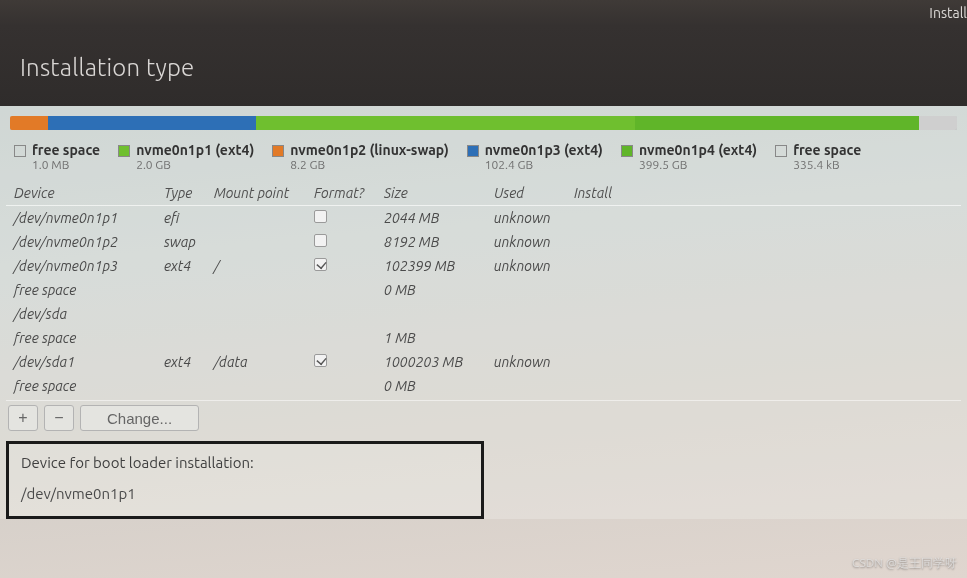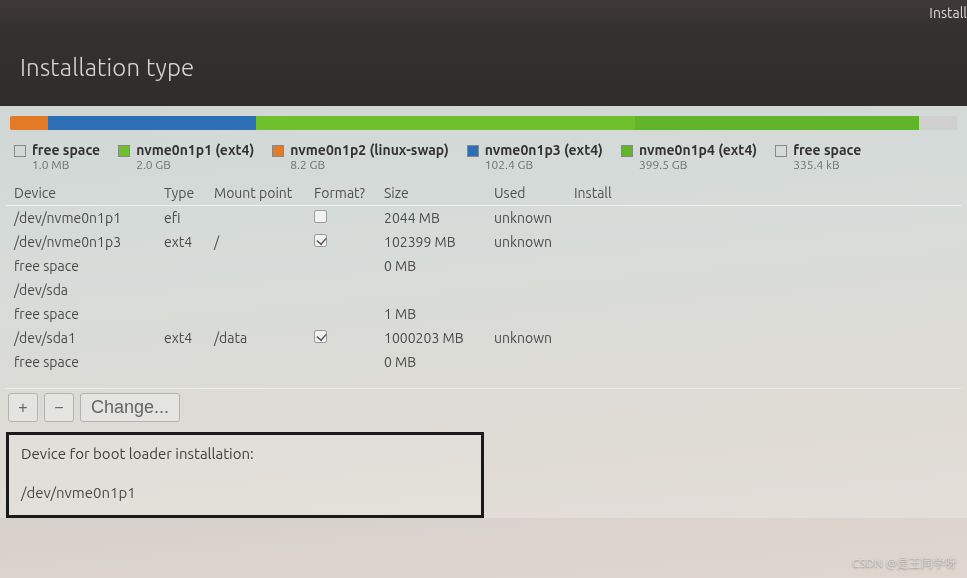--- a/index.html
+++ b/index.html
@@ -61,21 +61,21 @@
   }
   .legend-item { display: flex; align-items: flex-start; gap: 6px; }
   .legend-item .sw {
     width: 12px; height: 12px; margin-top: 3px; flex: 0 0 12px;
     border: 1px solid #888;
   }
   .sw.empty { background: transparent; }
   .legend-item .txt strong { font-weight: 700; color: #333; }
   .legend-item .txt small  { display:block; color:#707070; font-size:12px; }
   
-  .ptable { width: 100%; border-collapse: collapse; table-layout: fixed; margin-bottom: 14px; }
+  .ptable { width: 100%; border-collapse: collapse; table-layout: fixed; margin-bottom: 2px; font-style: italic; }
   .ptable th {
     text-align: left;
     font-weight: 400;
     color: #505050;
     padding: 4px 8px;
     border-bottom: 1px solid rgba(255,255,255,0.4);
     font-size: 14px;
   }
   .ptable td {
     padding: 4px 8px;
@@ -94,33 +94,33 @@
     width:7px; height:10px; border-right:2px solid #555; border-bottom:2px solid #555;
     transform: rotate(40deg) scale(0.7);
   }
   
   .toolbar {
     display:flex; gap:6px; padding: 4px 0 4px 2px;
     border-top: 1px solid rgba(255,255,255,0.5);
   }
   .tbtn {
     border:1px solid #b3b3b3; background:#e4e4e0;
-    color:#666; padding:3px 10px; font-size:18px;
+    color:#666; padding:3px 26px; font-size:15px;
     border-radius:3px;
   }
   .tbtn.icon { width:30px; text-align:center; padding:3px 0; font-size:16px; }
   
   .bootloader {
     margin: 6px 0 0 0;
     border: 3px solid #1a1a1a;
     width: 478px;
     padding: 10px 12px 14px 12px;
     background: rgba(240,240,236,0.2);
   }
-  .bootloader .lbl { font-size:15px; color:#3f3f3f; margin-bottom:22px; }
+  .bootloader .lbl { font-size:15px; color:#3f3f3f; margin-bottom:14px; }
   .bootloader .val { font-size:15px; color:#4a4a4a; }
   
   .wm {
     position:absolute; right:10px; bottom:6px;
     color: rgba(230,230,230,0.75);
     font-size: 12px;
     text-shadow: 0 1px 2px rgba(0,0,0,0.4);
   }
 </style>
 </head>
@@ -196,20 +196,29 @@
         <tr>
           <td>/dev/nvme0n1p1</td>
           <td>efi</td>
           <td></td>
           <td><span class="chk"></span></td>
           <td>2044 MB</td>
           <td>unknown</td>
           <td></td>
         </tr>
         <tr>
+          <td>/dev/nvme0n1p2</td>
+          <td>swap</td>
+          <td></td>
+          <td><span class="chk"></span></td>
+          <td>8192 MB</td>
+          <td>unknown</td>
+          <td></td>
+        </tr>
+        <tr>
           <td>/dev/nvme0n1p3</td>
           <td>ext4</td>
           <td>/</td>
           <td><span class="chk checked"></span></td>
           <td>102399 MB</td>
           <td>unknown</td>
           <td></td>
         </tr>
         <tr>
           <td>free space</td>

